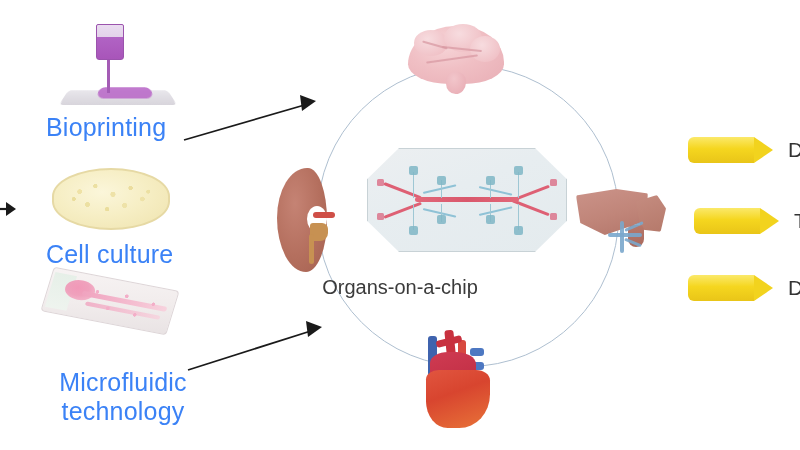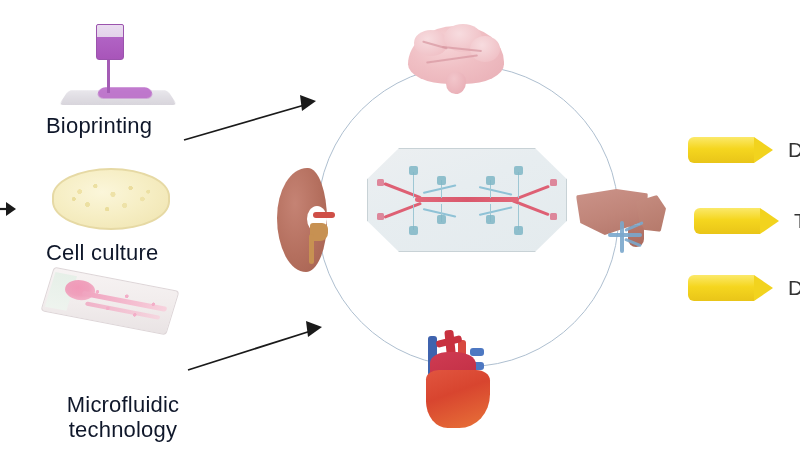--- a/index.html
+++ b/index.html
@@ -12,22 +12,22 @@
     width: 800px;
     height: 450px;
     background: #ffffff;
     overflow: hidden;
     font-family: "Liberation Sans", sans-serif;
   }
 
   
   .label {
     position: absolute;
-    color: #0f172a;
-    font-size: 22px;
+    color: #3b82f6;
+    font-size: 25px;
     letter-spacing: .2px;
     white-space: nowrap;
     line-height: 1.15;
   }
   .label.two-line { white-space: normal; text-align: center; }
 
   
   .input-item { position: absolute; }
 
   
@@ -322,21 +322,21 @@
 
   <div class="input-item" id="microfluidic-icon">
     <div class="mf-slide">
       <div class="mf-green"></div>
       <div class="mf-blob"></div>
       <div class="mf-channel"></div>
       <div class="mf-channel two"></div>
       <div class="mf-dots"></div>
     </div>
   </div>
-  <div class="label two-line" style="left:38px; top:368px; width:170px;margin-top:24px;">
+  <div class="label two-line" style="left:38px; top:368px; width:170px;">
     <span>Microfluidic</span><br>
     <span>technology</span>
   </div>
 
   <svg class="blk-arrow" style="left:182px; top:84px;" width="145" height="62" viewBox="0 0 145 62">
     <path d="M2,56 L126,20" stroke="#1a1a1a" stroke-width="1.8" fill="none"></path>
     <path d="M118,11 L134,17 L120,27 Z" fill="#1a1a1a"></path>
   </svg>
 
   <svg class="blk-arrow" style="left:186px; top:308px;" width="150" height="66" viewBox="0 0 150 66">
@@ -380,20 +380,21 @@
     <div class="chip-cell" style="left:42px; top:18px;"></div>
     <div class="chip-cell" style="left:70px; top:28px;"></div>
     <div class="chip-cell" style="left:119px; top:28px;"></div>
     <div class="chip-cell" style="left:147px; top:18px;"></div>
     <div class="chip-cell" style="left:42px; top:78px;"></div>
     <div class="chip-cell" style="left:70px; top:67px;"></div>
     <div class="chip-cell" style="left:119px; top:67px;"></div>
     <div class="chip-cell" style="left:147px; top:78px;"></div>
   </div>
 
+  <div id="chip-caption">Organs-on-a-chip</div>
 
   <div class="organ" id="brain">
     <div class="brain-mass"></div>
     <div class="brain-lobe" style="left:12px; top:12px; width:34px; height:26px;"></div>
     <div class="brain-lobe" style="left:42px; top:6px; width:38px; height:28px;"></div>
     <div class="brain-lobe" style="left:68px; top:18px; width:30px; height:26px;"></div>
     <div class="brain-stem"></div>
     <div class="brain-fold" style="left:24px; top:40px; width:52px; transform:rotate(-8deg);"></div>
     <div class="brain-fold" style="left:40px; top:30px; width:40px; transform:rotate(6deg);"></div>
     <div class="brain-fold" style="left:20px; top:26px; width:26px; transform:rotate(16deg);"></div>

